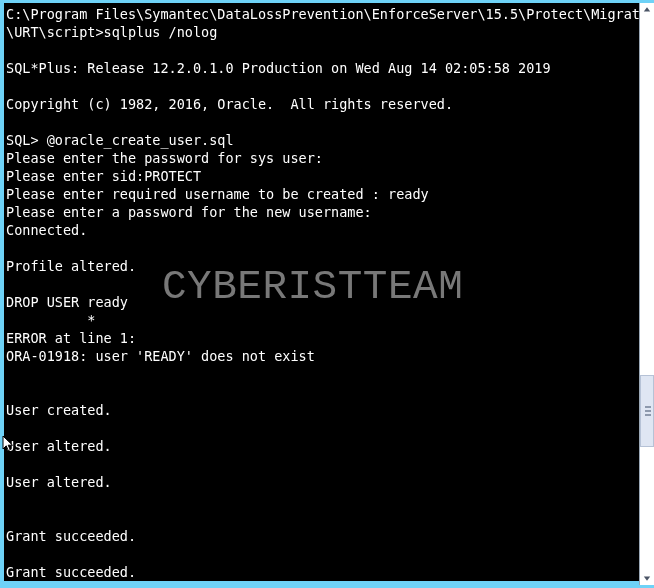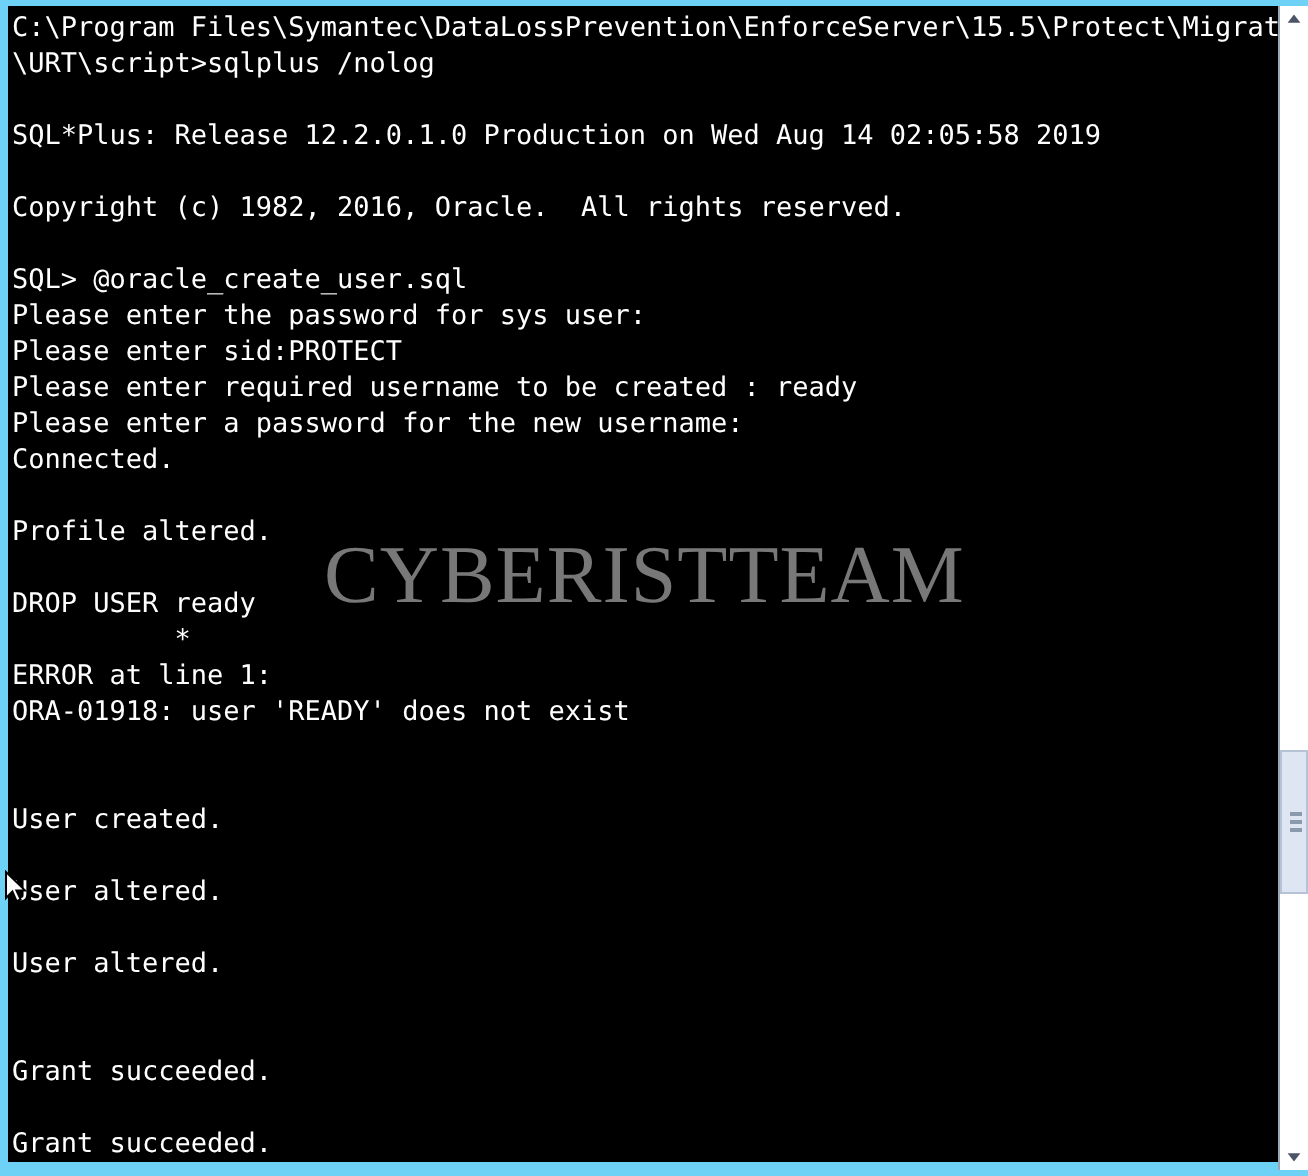--- a/index.html
+++ b/index.html
@@ -50,21 +50,21 @@
     white-space: pre;
     color: #ffffff;
   }
   .cline.blank { color: transparent; }
 
   
   #watermark {
     position: absolute;
     left: 158px;
     top: 262px;
-    font-family: Liberation Serif, serif;
+    font-family: Liberation Mono, monospace;
     font-size: 41px;
     letter-spacing: 0.5px;
     color: #787878;
     white-space: nowrap;
     font-weight: 400;
     line-height: 44px;
     pointer-events: none;
   }
 
   

